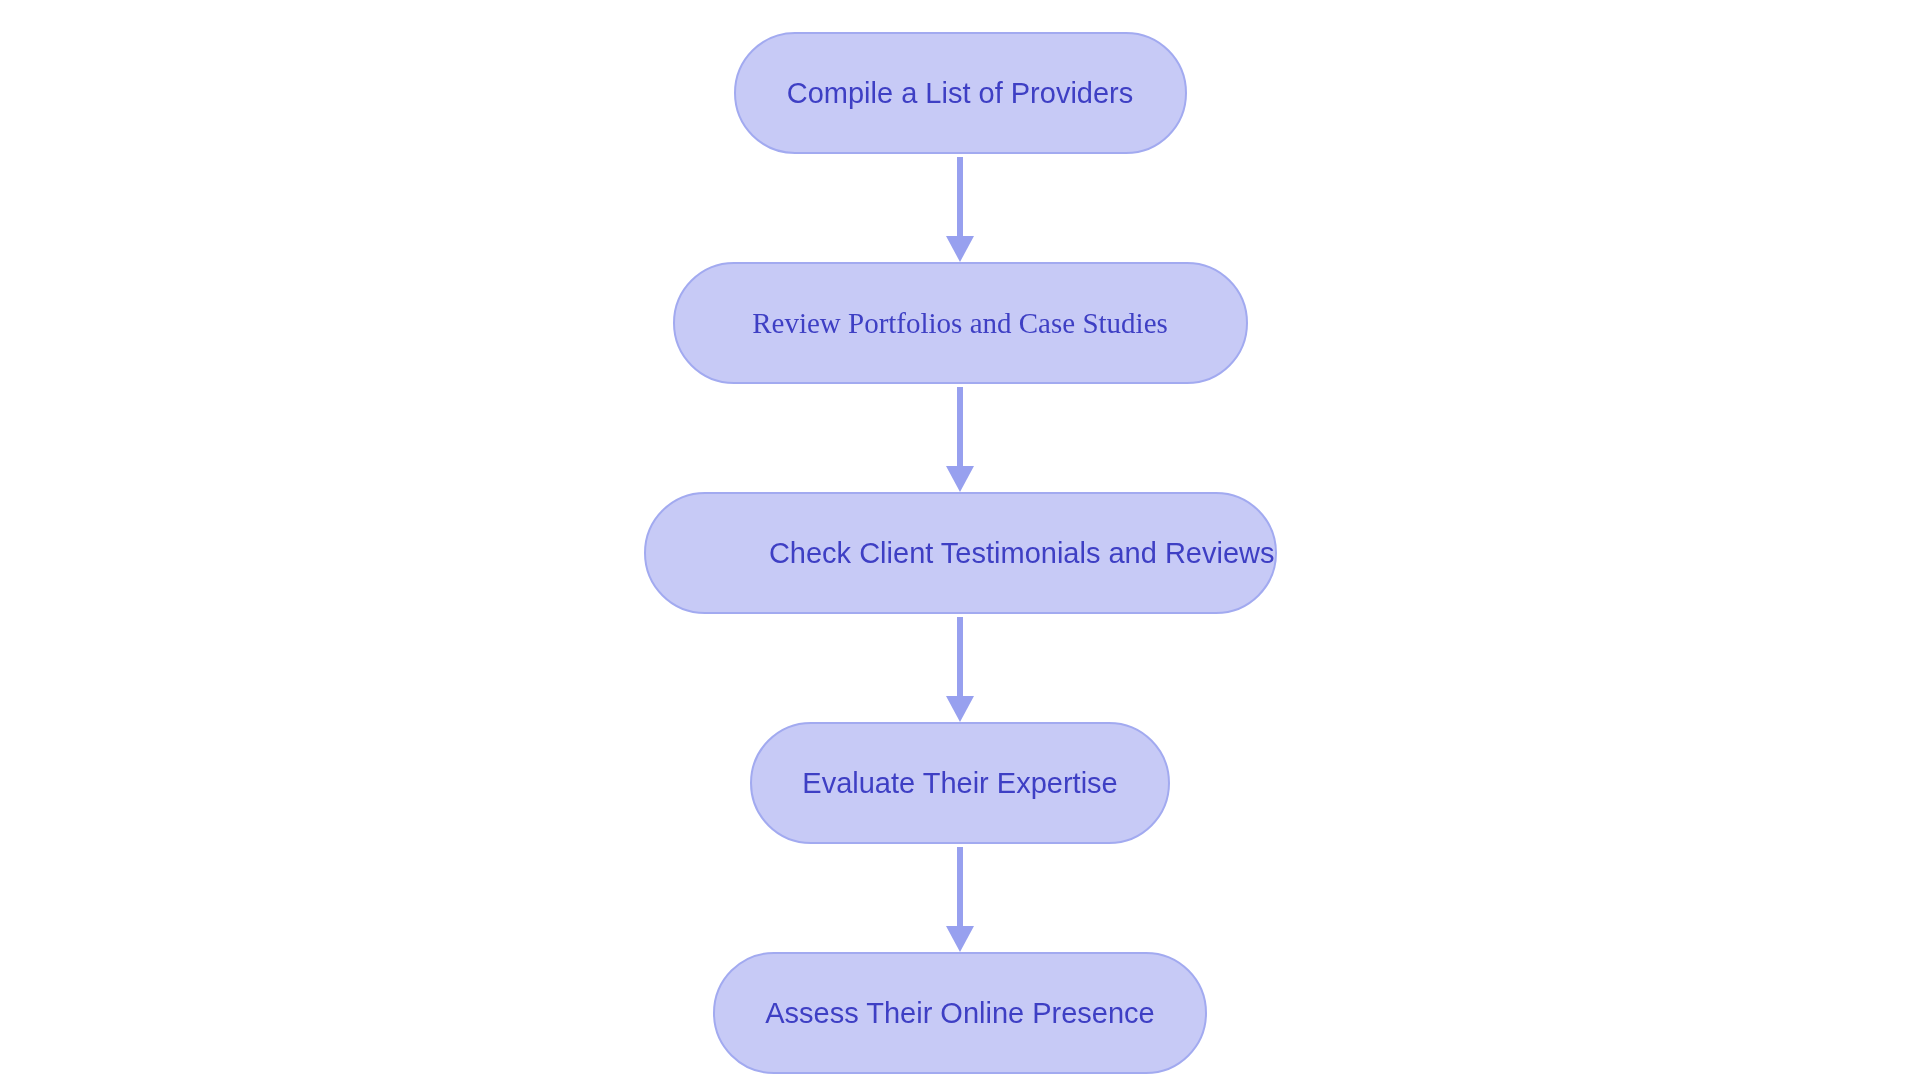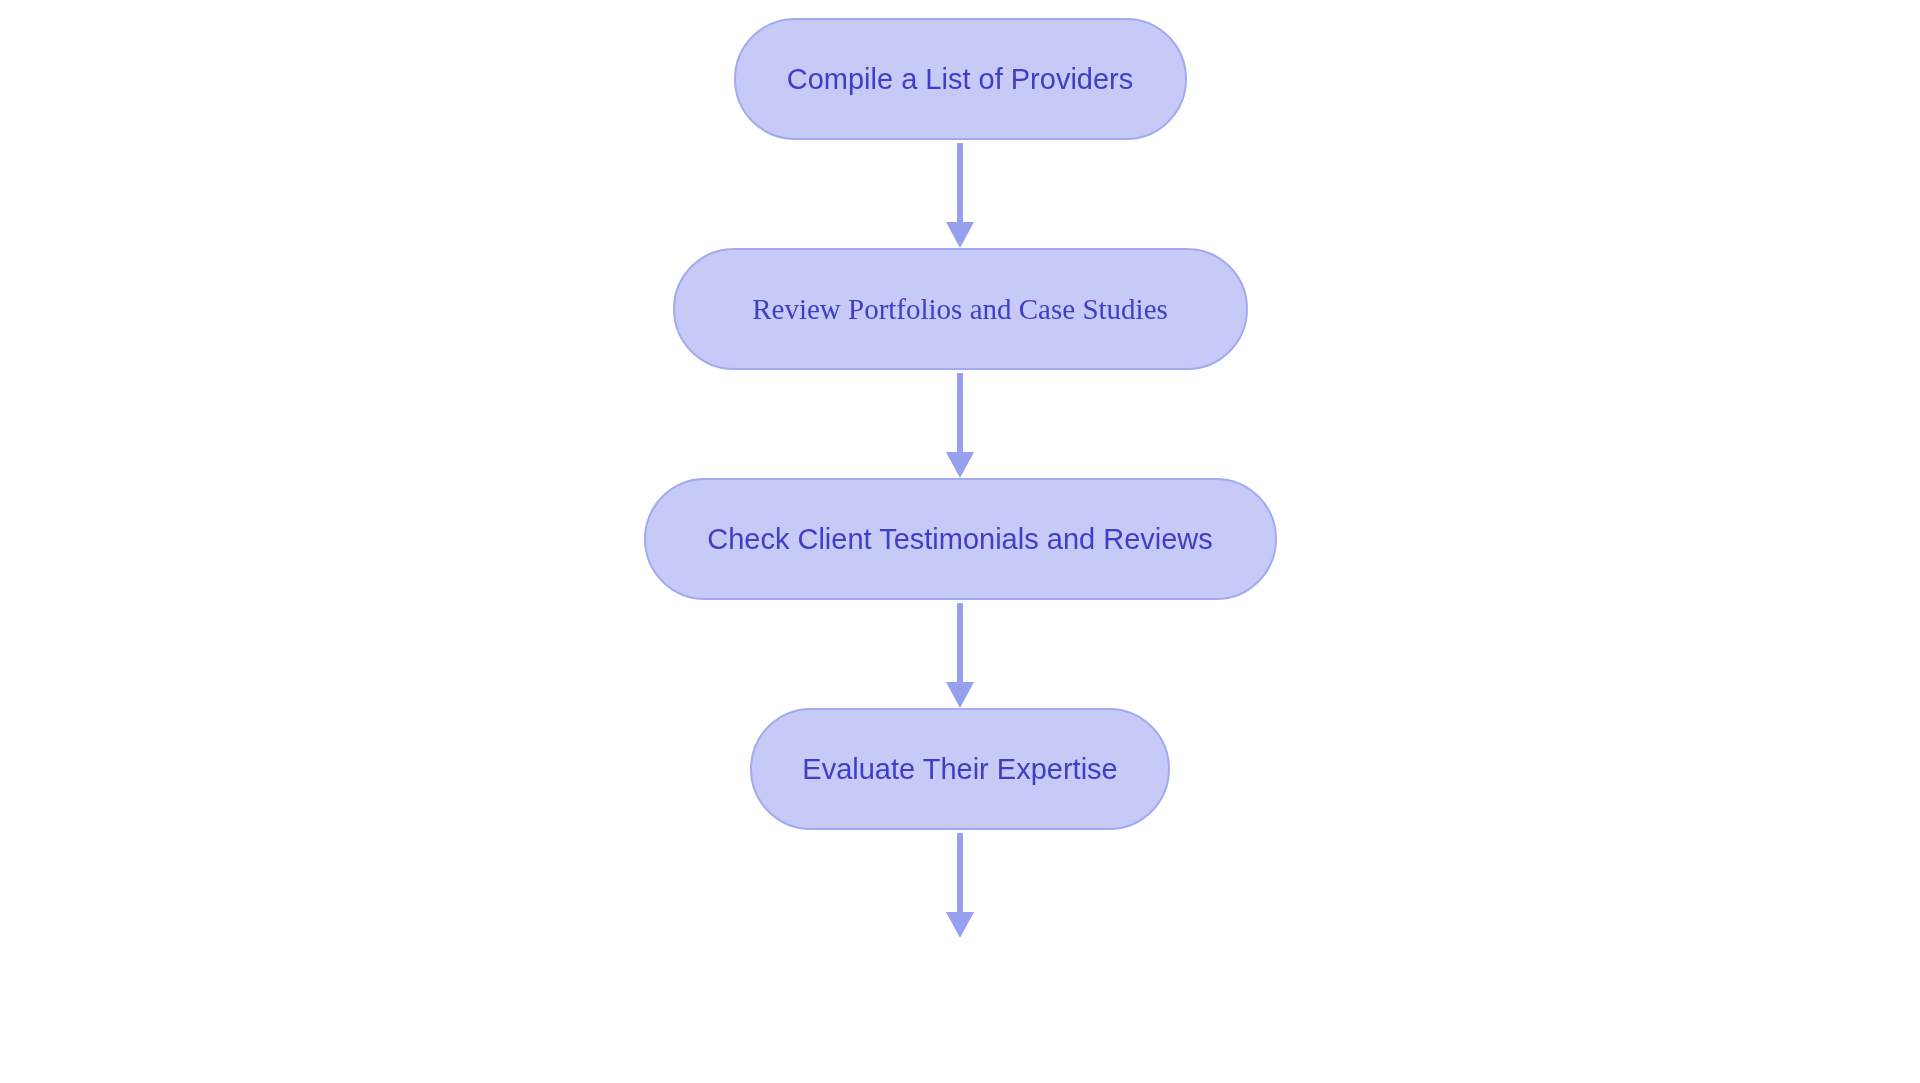--- a/index.html
+++ b/index.html
@@ -17,39 +17,39 @@
     font-family: "Liberation Sans", "DejaVu Sans", sans-serif;
     overflow: hidden;
   }
   .canvas {
     position: relative;
     width: 1920px;
     height: 1083px;
     display: flex;
     flex-direction: column;
     align-items: center;
-    padding-top: 18px;
+    padding-top: 32px;
   }
   .node {
     height: 122px;
     border-radius: 61px;
     background: var(--node-fill);
     border: 2px solid var(--node-border);
     color: var(--node-text);
     font-size: 29px;
     display: flex;
     align-items: center;
     justify-content: center;
     white-space: nowrap;
     flex: 0 0 auto;
   }
   
   .node.n0 { width: 453px; }
   .node.n1 { width: 575px; font-family: Liberation Serif, serif; }
-  .node.n2 { width: 633px; }
+  .node.n2 { width: 633px; justify-content: flex-end; }
   .node.n3 { width: 420px; align-items: center; }
   .node.n4 { width: 494px; }
 
   .connector {
     height: 108px;
     display: flex;
     flex-direction: column;
     align-items: center;
     flex: 0 0 auto;
   }
@@ -101,14 +101,17 @@
 
   <div class="node n3">
     <span>Evaluate Their Expertise</span>
   </div>
 
   <div class="connector">
     <div class="line"></div>
     <div class="head"></div>
   </div>
 
+  <div class="node n4">
+    <span>Assess Their Online Presence</span>
+  </div>
 
 </div>
 
 </body></html>

